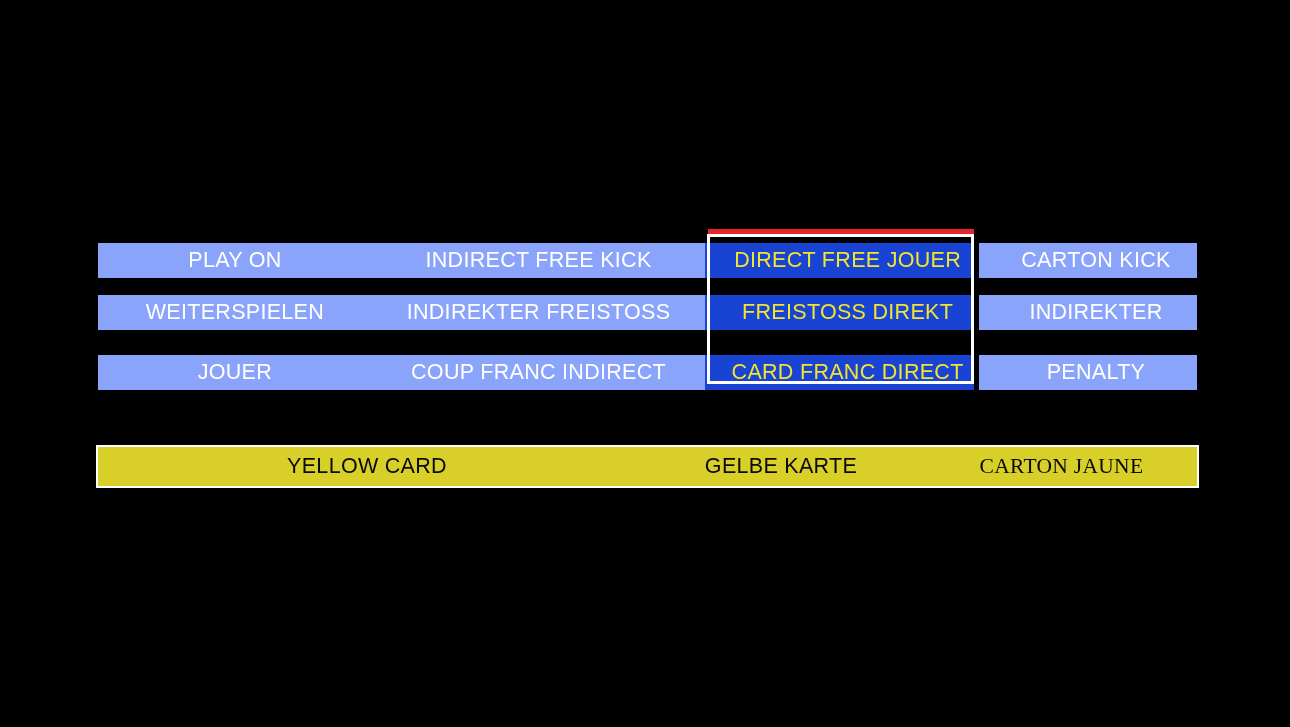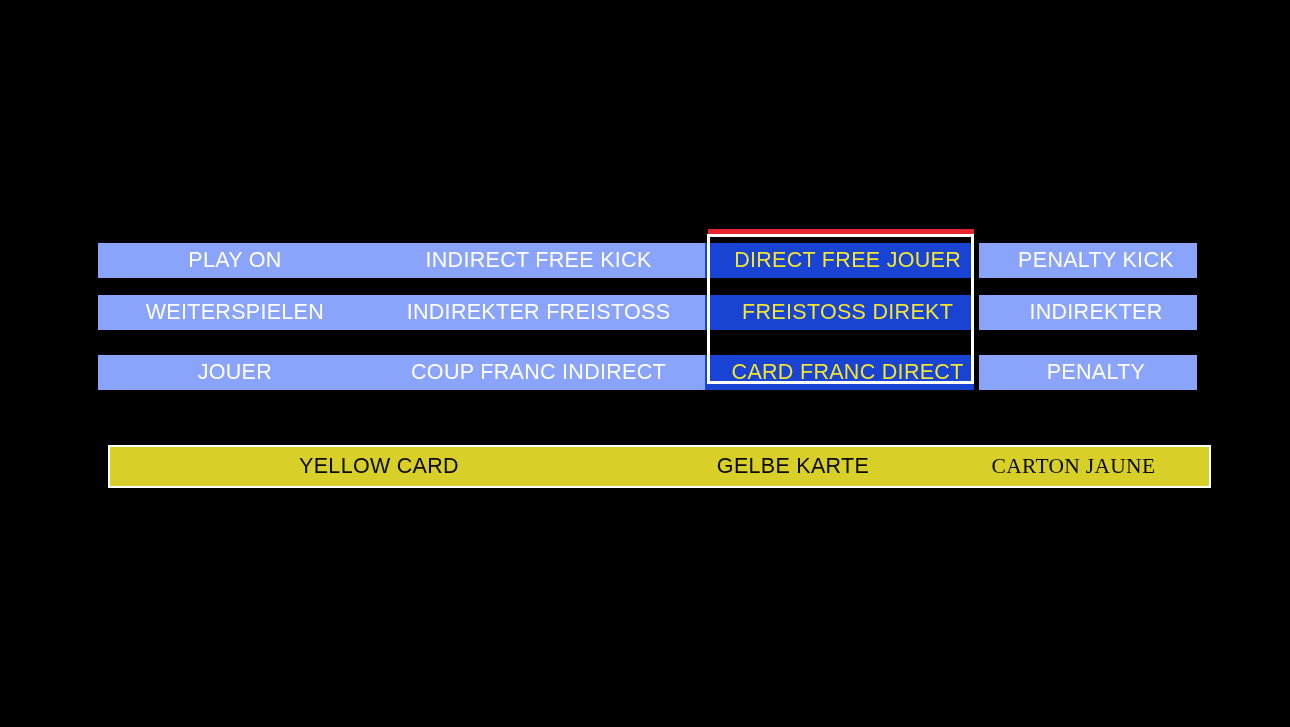--- a/index.html
+++ b/index.html
@@ -93,21 +93,21 @@
     left: 708px;
     top: 229px;
     width: 266px;
     height: 6px;
     background: #e8242c;
   }
 
   
   #yellow-card-bar {
     position: absolute;
-    left: 108px;
+    left: 96px;
     top: 445px;
     width: 1103px;
     height: 43px;
     background: #d8d028;
     border: 2px solid #ffffff;
     box-sizing: border-box;
     display: flex;
     align-items: center;
   }
 
@@ -131,21 +131,21 @@
 
 <div id="screen">
 
   <div id="decision-grid">
 
     <div class="grid-row r0">
       <div class="cell normal col-0">PLAY ON</div>
       <div class="cell normal col-1">INDIRECT FREE KICK</div>
       <div class="cell selected col-2">DIRECT FREE JOUER</div>
       <div class="gap-strip"></div>
-      <div class="cell normal col-3">PENALTY KICK</div>
+      <div class="cell normal col-3">CARTON KICK</div>
     </div>
 
     <div class="grid-row r1">
       <div class="cell normal col-0">WEITERSPIELEN</div>
       <div class="cell normal col-1">INDIREKTER FREISTOSS</div>
       <div class="cell selected col-2">FREISTOSS DIREKT</div>
       <div class="gap-strip"></div>
       <div class="cell normal col-3">INDIREKTER</div>
     </div>
 

